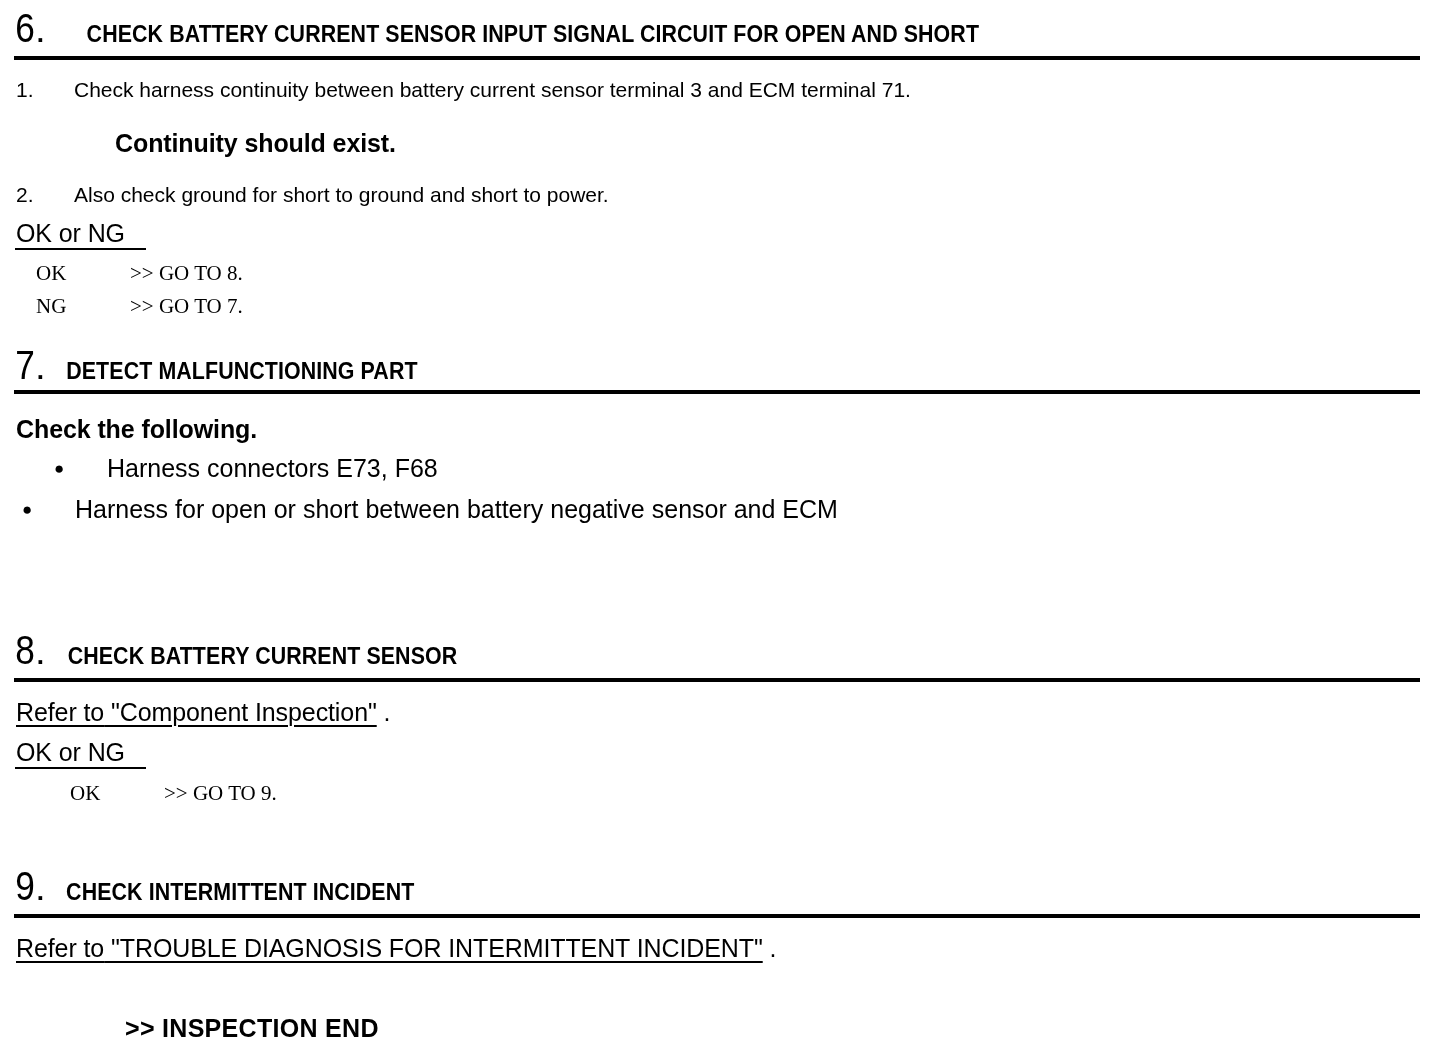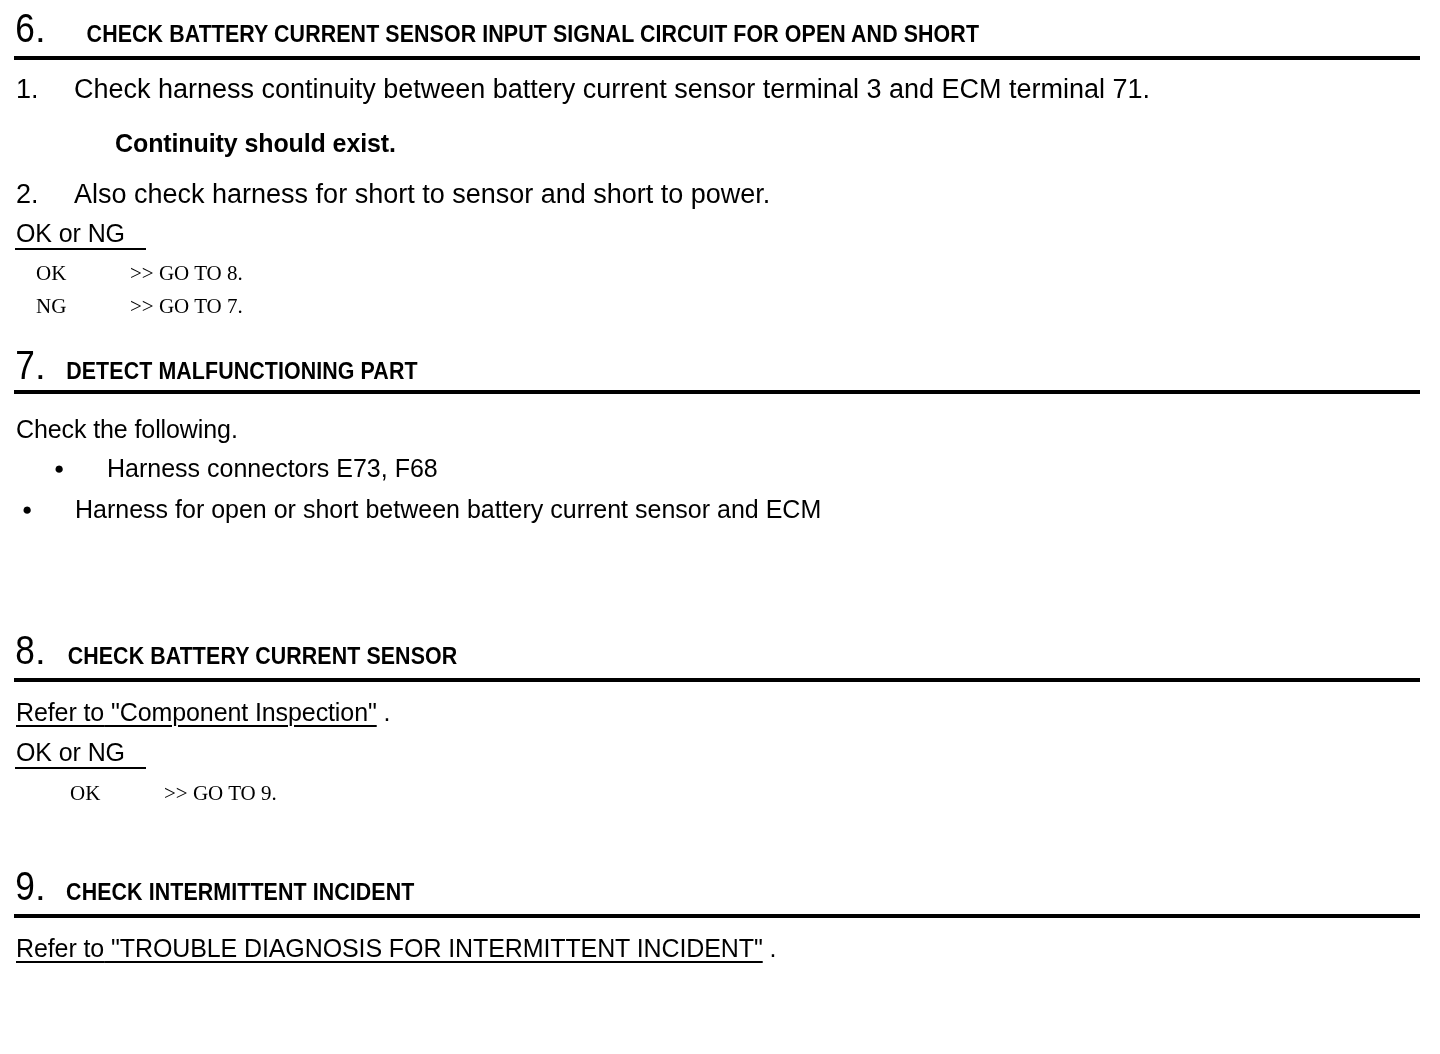--- a/index.html
+++ b/index.html
@@ -74,21 +74,21 @@
     font-weight: 700;
   }
   .u {
     text-decoration: underline;
     text-underline-offset: 4px;
     text-decoration-thickness: 2px;
   }
   .numbered {
     position: absolute;
     white-space: nowrap;
-    font-size: 27px;
+    font-size: 21px;
     line-height: 25px;
   }
   .num-marker {
     display: inline-block;
     width: 58px;
   }
   .bullet-row {
     position: absolute;
     white-space: nowrap;
     font-size: 25px;
@@ -129,47 +129,47 @@
   </div>
   <div class="rule" style="top:56px;"></div>
 
   <div class="numbered" style="left:16px; top:77px;">
     <span class="num-marker">1.</span><span>Check harness continuity between battery current sensor terminal 3 and ECM terminal 71.</span>
   </div>
 
   <div class="line bold" style="left:115px; top:131px;">Continuity should exist.</div>
 
   <div class="numbered" style="left:16px; top:182px;">
-    <span class="num-marker">2.</span><span>Also check harness for short to sensor and short to power.</span>
+    <span class="num-marker">2.</span><span>Also check ground for short to ground and short to power.</span>
   </div>
 
   <div class="line" style="left:16px; top:221px;">OK or NG</div>
   <div class="okng-underline" style="left:15px; top:248px; width:131px;"></div>
 
   <div class="result-row" style="left:36px; top:261px;">
     <span class="result-label">OK</span><span>&gt;&gt; GO TO 8.</span>
   </div>
   <div class="result-row" style="left:36px; top:294px;">
     <span class="result-label">NG</span><span>&gt;&gt; GO TO 7.</span>
   </div>
 
   <div class="step-heading" style="top:345px;">
     <span class="step-num">7</span>
     <span class="step-dot">.</span>
     <span class="step-title">DETECT MALFUNCTIONING PART</span>
   </div>
   <div class="rule" style="top:390px;"></div>
 
-  <div class="line" style="left:16px; top:417px;">Check the following.</div>
+  <div class="line" style="left:16px; top:417px;font-weight:bold;">Check the following.</div>
 
   <div class="bullet-row" style="left:22px; top:456px;margin-left:32px;">
     <span class="bullet-dot">●</span><span>Harness connectors E73, F68</span>
   </div>
   <div class="bullet-row" style="left:22px; top:497px;">
-    <span class="bullet-dot">●</span><span>Harness for open or short between battery current sensor and ECM</span>
+    <span class="bullet-dot">●</span><span>Harness for open or short between battery negative sensor and ECM</span>
   </div>
 
 
   <div class="step-heading" style="top:630px;">
     <span class="step-num">8</span>
     <span class="step-dot">.</span>
     <span class="step-title">CHECK BATTERY CURRENT SENSOR</span>
   </div>
   <div class="rule" style="top:678px;"></div>
 
@@ -188,14 +188,15 @@
     <span class="step-num">9</span>
     <span class="step-dot">.</span>
     <span class="step-title">CHECK INTERMITTENT INCIDENT</span>
   </div>
   <div class="rule" style="top:914px;"></div>
 
   <div class="line" style="left:16px; top:936px;">
     <span class="u">Refer to</span><span class="u">&nbsp;</span><span class="u">"TROUBLE DIAGNOSIS FOR INTERMITTENT INCIDENT"</span><span>&nbsp;</span><span>.</span>
   </div>
 
+  <div class="line bold" style="left:125px; top:1016px; letter-spacing:0.3px;">&gt;&gt; INSPECTION END</div>
 
 </div>
 
 </body></html>

